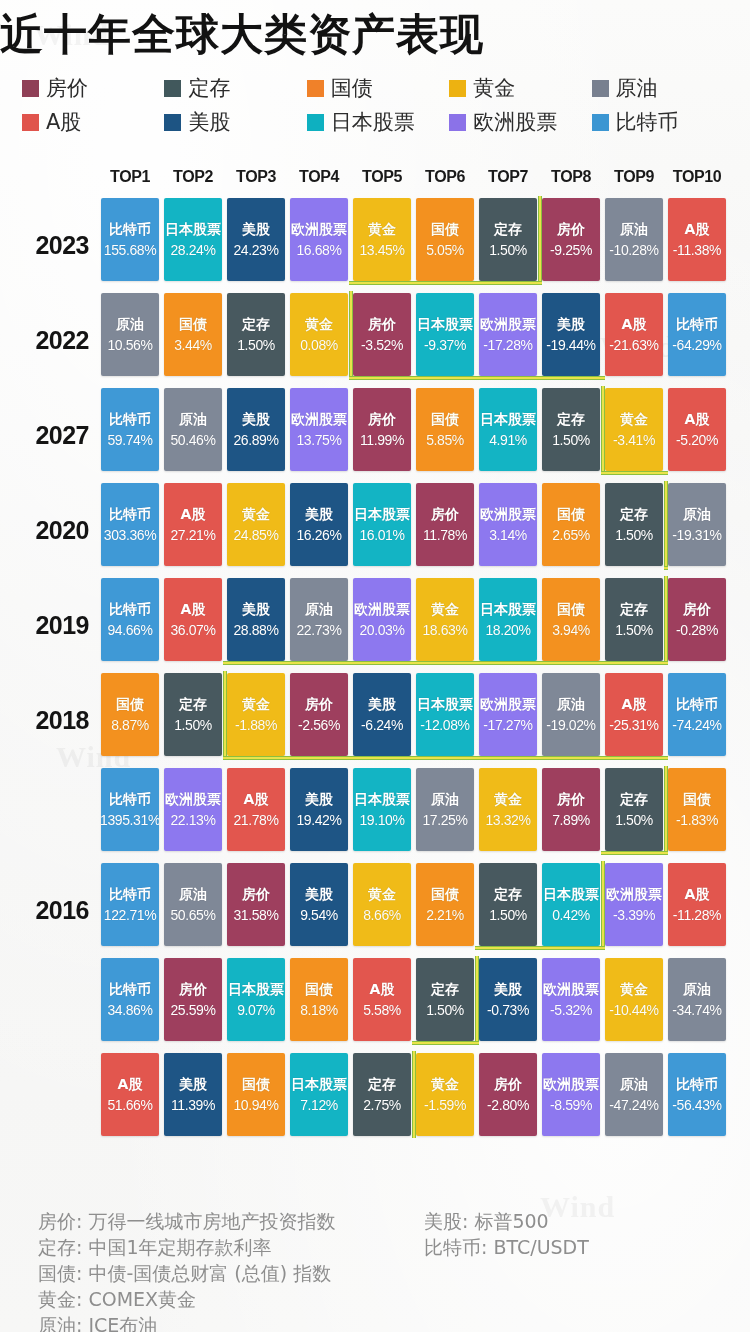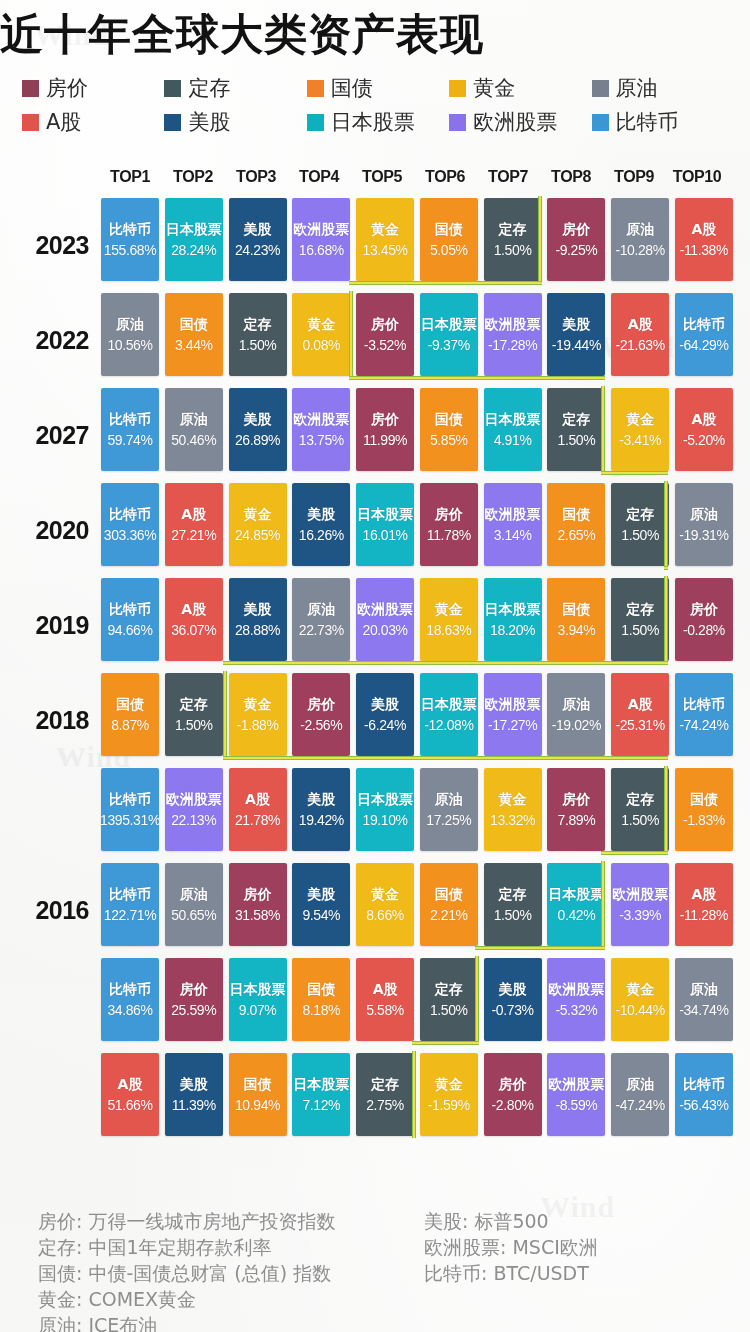--- a/index.html
+++ b/index.html
@@ -71,21 +71,21 @@
     letter-spacing: -0.4px;
   }
   .th:last-child { margin-right: 0; }
 
   
   #grid {
     position: absolute;
     top: 198px; left: 101px;
     width: 632px;
   }
-  .row { position: relative; height: 95px; display: flex; justify-content: space-between; }
+  .row { position: relative; height: 95px; display: flex; }
   .ylabel {
     position: absolute;
     left: -100px; top: 0; width: 88px; height: 95px;
     display: flex; align-items: center; justify-content: flex-end;
     font-size: 25px; font-weight: 700; color: #141414;
     letter-spacing: -0.5px;
   }
   .cell {
     position: relative;
     width: 58px; height: 83px;
@@ -667,17 +667,16 @@
 
   <div id="notes-left">
       <div class="note">房价: 万得一线城市房地产投资指数</div>
       <div class="note">定存: 中国1年定期存款利率</div>
       <div class="note">国债: 中债-国债总财富 (总值) 指数</div>
       <div class="note">黄金: COMEX黄金</div>
       <div class="note">原油: ICE布油</div>
     </div>
   <div id="notes-right">
       <div class="note">美股: 标普500</div>
-      <div class="note">欧洲股票: MSCI欧洲</div>
       <div class="note">比特币: BTC/USDT</div>
     </div>
 
 </div>
 
 </body></html>

